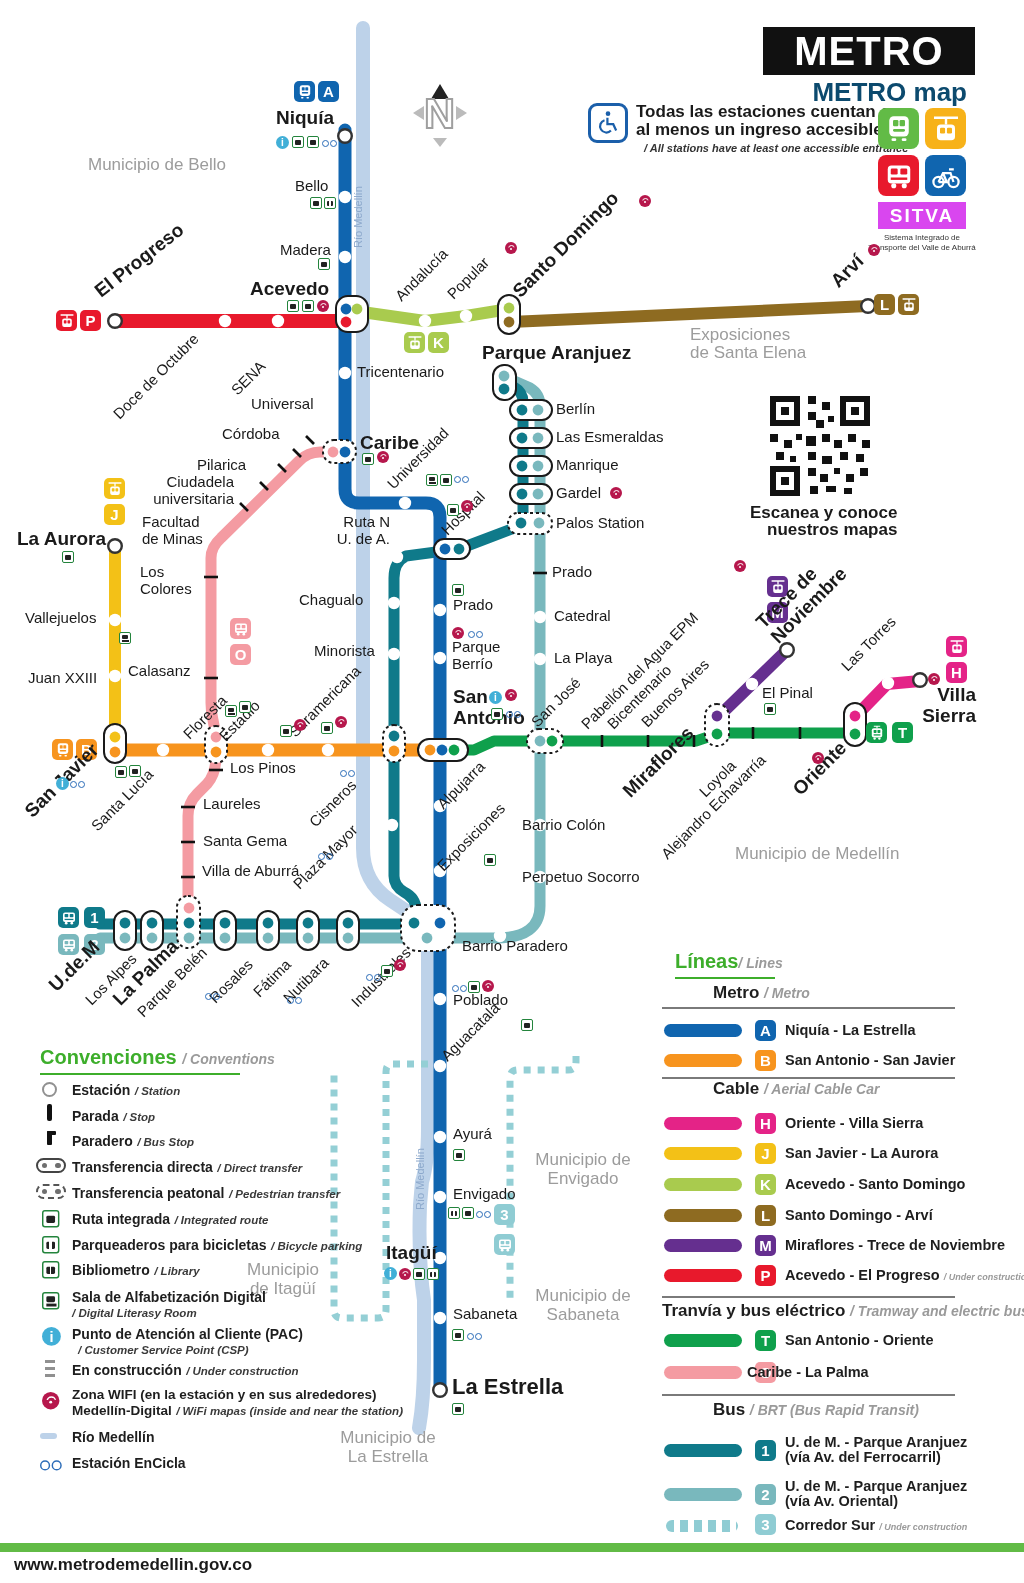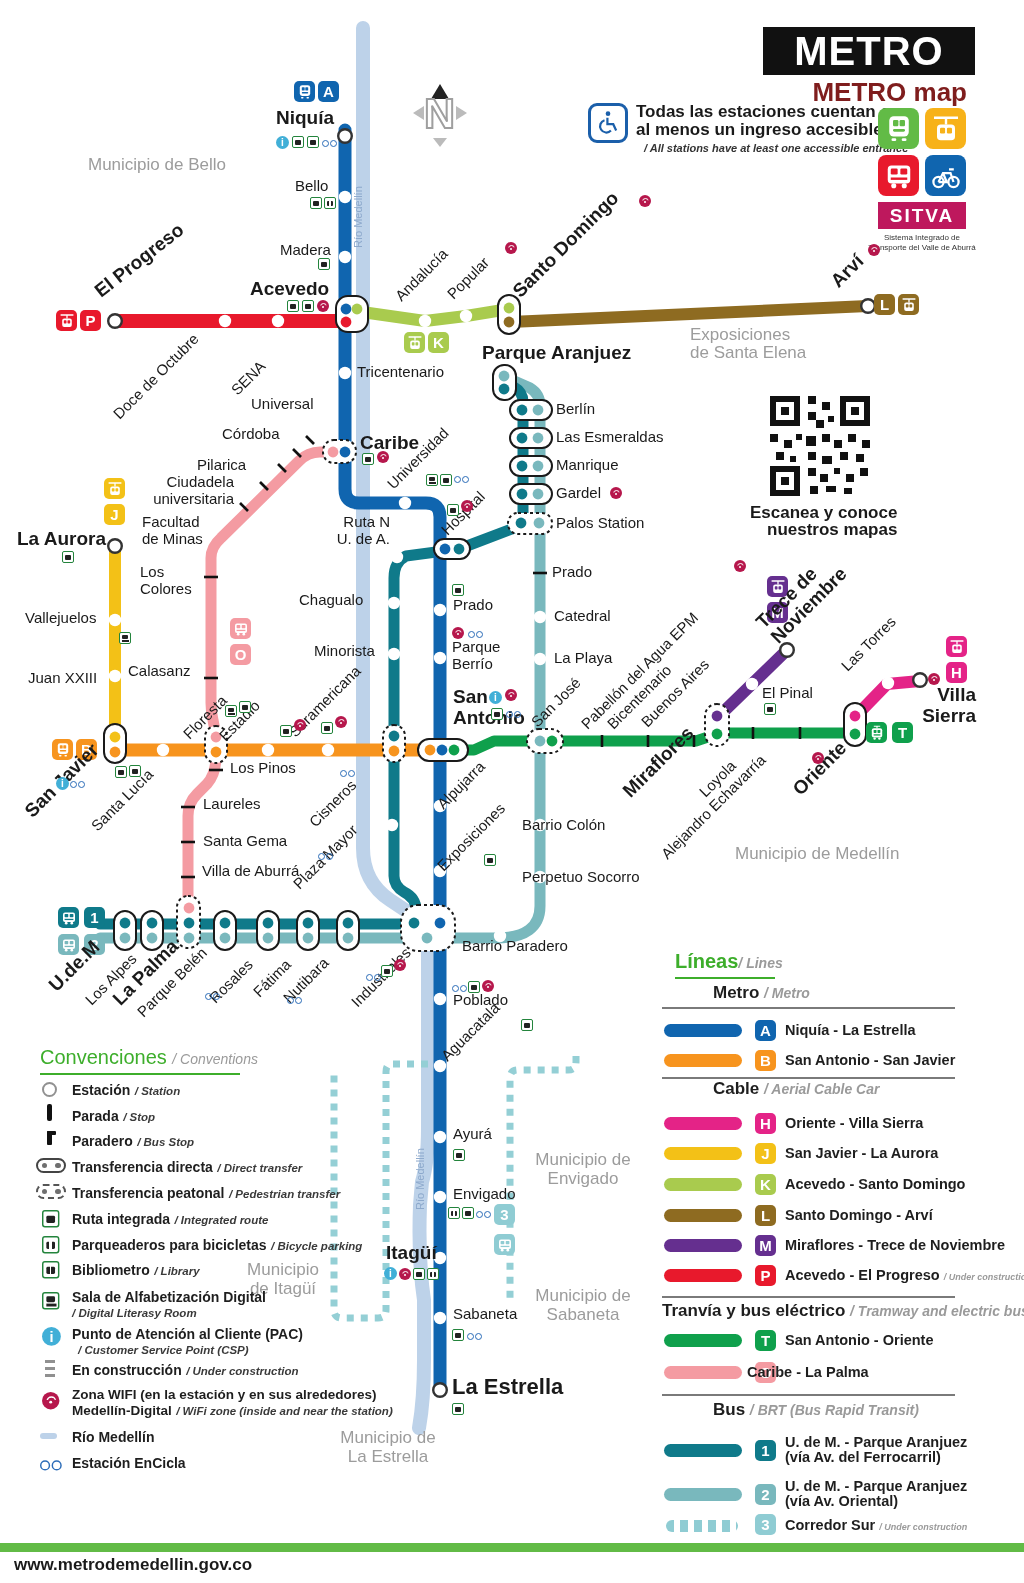--- a/index.html
+++ b/index.html
@@ -355,21 +355,21 @@
           <rect x="40" y="90" width="8" height="8"></rect>
           <rect x="56" y="90" width="10" height="6"></rect>
           <rect x="74" y="92" width="8" height="6"></rect>
 </g>
 </g>
 </svg>
 
 <div class="hdrbox" style="left:763px;top:27px;width:212px;height:48px;background:#111">
       <span>METRO</span>
     </div>
-<div class="lbl rt" style="left:767px;top:78px;width:200px;font-size:26px;font-weight:bold;color:#7f1d1d">METRO map</div>
+<div class="lbl rt" style="left:767px;top:78px;width:200px;font-size:26px;font-weight:bold;color:#0c4a6e">METRO map</div>
 
 <div class="accbox" style="left:588px;top:103px;color:#1b5faa">
       <svg viewBox="0 0 24 24" style="width:28px;height:28px">
         <use href="#s-wheel"></use>
       </svg>
     </div>
 <div class="lbl b" style="left:636px;top:103px;font-size:17px">Todas las estaciones cuentan con</div>
 <div class="lbl b" style="left:636px;top:121px;font-size:17px">al menos un ingreso accesible</div>
 <div class="lbl it b" style="left:644px;top:142px;font-size:11px;color:#333">/ All stations have at least one accessible entrance</div>
 
@@ -386,21 +386,21 @@
 <div class="sv" style="left:878px;top:155px;background:#E8192C;color:#E8192C">
       <svg viewBox="0 0 20 20">
         <use href="#s-bus"></use>
       </svg>
     </div>
 <div class="sv" style="left:925px;top:155px;background:#1065AF;color:#1065AF">
       <svg viewBox="0 0 20 20">
         <use href="#s-bike"></use>
       </svg>
     </div>
-<div class="hdrbox" style="left:878px;top:202px;width:88px;height:27px;background:#be185d;font-size:19px;letter-spacing:2px">
+<div class="hdrbox" style="left:878px;top:202px;width:88px;height:27px;background:#d946ef;font-size:19px;letter-spacing:2px">
       <span>SITVA</span>
     </div>
 <div class="lbl ctr" style="left:866px;top:233px;width:112px;font-size:8px;color:#333;white-space:normal;line-height:1.2">Sistema Integrado de Transporte del Valle de Aburrá</div>
 
 <span class="lbl" style="left:424px;top:90px;font-size:43px;font-weight:bold;color:#fff;-webkit-text-stroke:2px #9f9f9f">N</span>
 
 <div class="bg cA" style="left:294px;top:81px">
       <svg viewBox="0 0 20 20">
         <use href="#s-train"></use>
       </svg>
@@ -672,21 +672,21 @@
 <span class="mi" style="left:462px;top:1207px"></span>
 <span class="enc" style="left:476px;top:1208px"></span>
 <span class="inf" style="left:384px;top:1267px"></span>
 <span class="wf" style="left:399px;top:1268px"></span>
 <span class="mi bk" style="left:413px;top:1268px"></span>
 <span class="mi pk" style="left:427px;top:1268px"></span>
 <span class="mi" style="left:452px;top:1329px"></span>
 <span class="enc" style="left:467px;top:1330px"></span>
 <span class="mi" style="left:452px;top:1403px"></span>
 
-<div class="lbl" style="left:40px;top:1046px;font-size:20px;font-weight:normal;color:#3DAE2B"><span>Convenciones</span> <span class="it" style="font-size:14px;color:#9a9a9a">/ Conventions</span></div>
+<div class="lbl" style="left:40px;top:1046px;font-size:20px;font-weight:bold;color:#3DAE2B"><span>Convenciones</span> <span class="it" style="font-size:14px;color:#9a9a9a">/ Conventions</span></div>
 <div style="position:absolute;left:40px;top:1073px;width:200px;height:2px;background:#3DAE2B"></div>
 <span class="cirL" style="left:42px;top:1082px"></span>
 <div class="cv" style="left:72px;top:1081px"><span class="m">Estación</span> <span class="en">/ Station</span></div>
 <span class="parL" style="left:47px;top:1104px"></span>
 <div class="cv" style="left:72px;top:1107px"><span class="m">Parada</span> <span class="en">/ Stop</span></div>
 <span class="pdoL" style="left:47px;top:1131px"></span>
 <div class="cv" style="left:72px;top:1132px"><span class="m">Paradero</span> <span class="en">/ Bus Stop</span></div>
 <span class="capsL" style="left:36px;top:1158px"></span>
 <div class="cv" style="left:72px;top:1158px"><span class="m">Transferencia directa</span> <span class="en">/ Direct transfer</span></div>
 <span class="capsL capsLd" style="left:36px;top:1184px"></span>
@@ -700,21 +700,21 @@
 <span class="mi lp2 lg" style="left:42px;top:1292px"></span>
 <div class="cv" style="left:72px;top:1288px"><span class="m">Sala de Alfabetización Digital</span></div>
 <div class="cv" style="left:72px;top:1303px"><span class="en">/ Digital Literasy Room</span></div>
 <span class="inf lg" style="left:42px;top:1327px"></span>
 <div class="cv" style="left:72px;top:1325px"><span class="m">Punto de Atención al Cliente (PAC)</span></div>
 <div class="cv" style="left:78px;top:1340px"><span class="en">/ Customer Service Point (CSP)</span></div>
 <span class="conL" style="left:45px;top:1360px"></span>
 <div class="cv" style="left:72px;top:1361px"><span class="m">En construcción</span> <span class="en">/ Under construction</span></div>
 <span class="wf lg" style="left:42px;top:1392px"></span>
 <div class="cv" style="left:72px;top:1385px"><span class="m" style="font-size:13.5px">Zona WIFI (en la estación y en sus alrededores)</span></div>
-<div class="cv" style="left:72px;top:1401px"><span class="m" style="font-size:13.5px">Medellín-Digital</span> <span class="en">/ WiFi zone (inside and near the station)</span></div>
+<div class="cv" style="left:72px;top:1401px"><span class="m" style="font-size:13.5px">Medellín-Digital</span> <span class="en">/ WiFi mapas (inside and near the station)</span></div>
 <span class="rioL" style="left:40px;top:1433px"></span>
 <div class="cv" style="left:72px;top:1428px"><span class="m">Río Medellín</span></div>
 <span class="enc lg" style="left:40px;top:1456px"></span>
 <div class="cv" style="left:72px;top:1454px"><span class="m">Estación EnCicla</span></div>
 
 <div class="lbl" style="left:675px;top:950px;font-size:20px;font-weight:bold;color:#3DAE2B"><span>Líneas</span><span class="it" style="font-size:14px;color:#9a9a9a">/ Lines</span></div>
 <div style="position:absolute;left:675px;top:977px;width:100px;height:2px;background:#3DAE2B"></div>
 <div class="sec" style="left:713px;top:983px"><span>Metro</span> <span class="en">/ Metro</span></div>
 <div class="hr" style="left:662px;top:1007px;width:293px"></div>
 <div class="sw cA" style="left:664px;top:1024px"></div>

